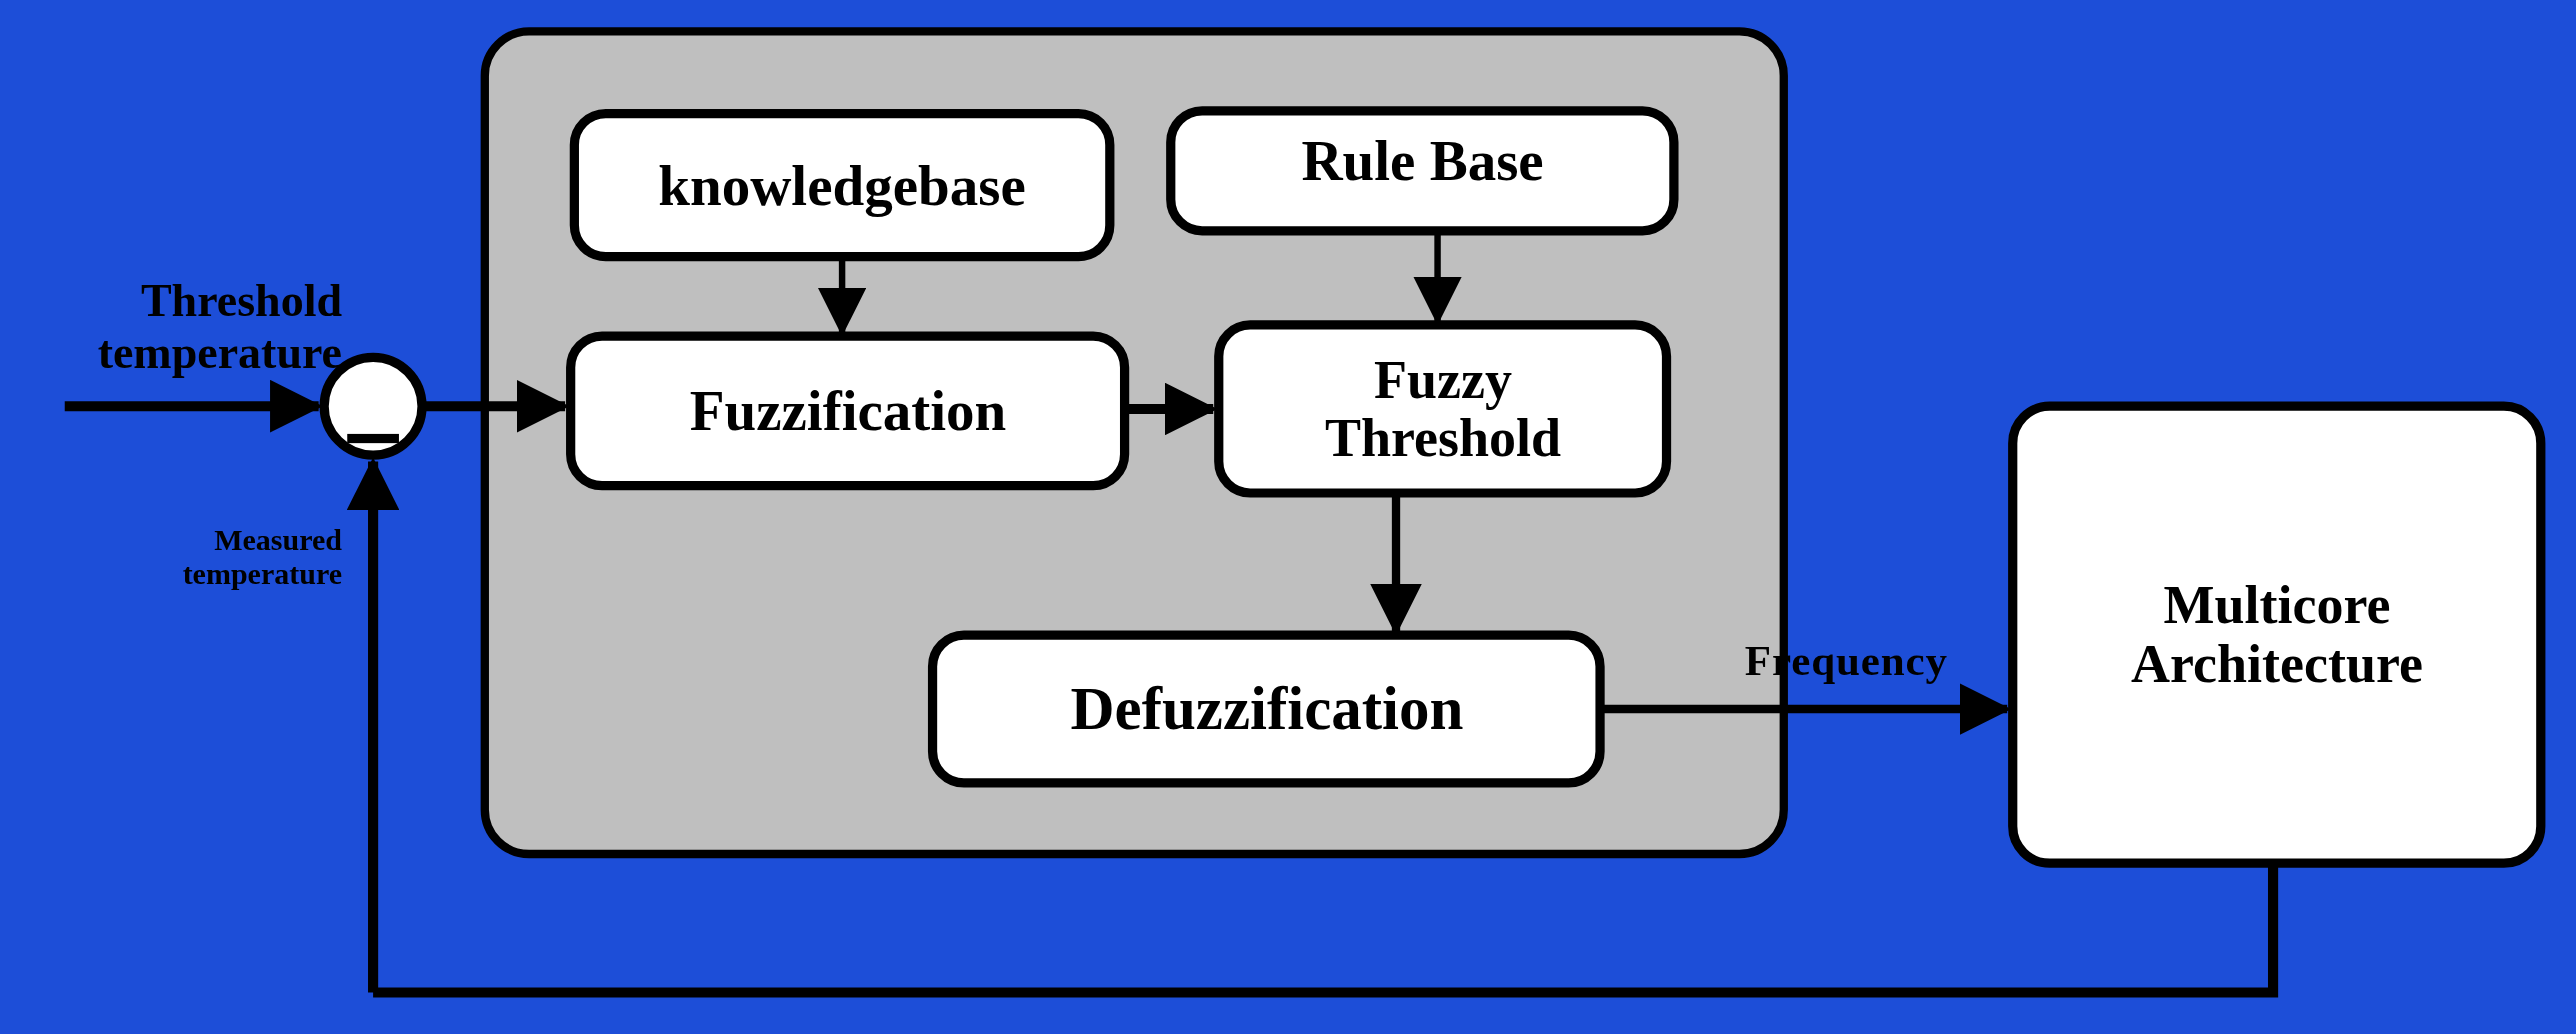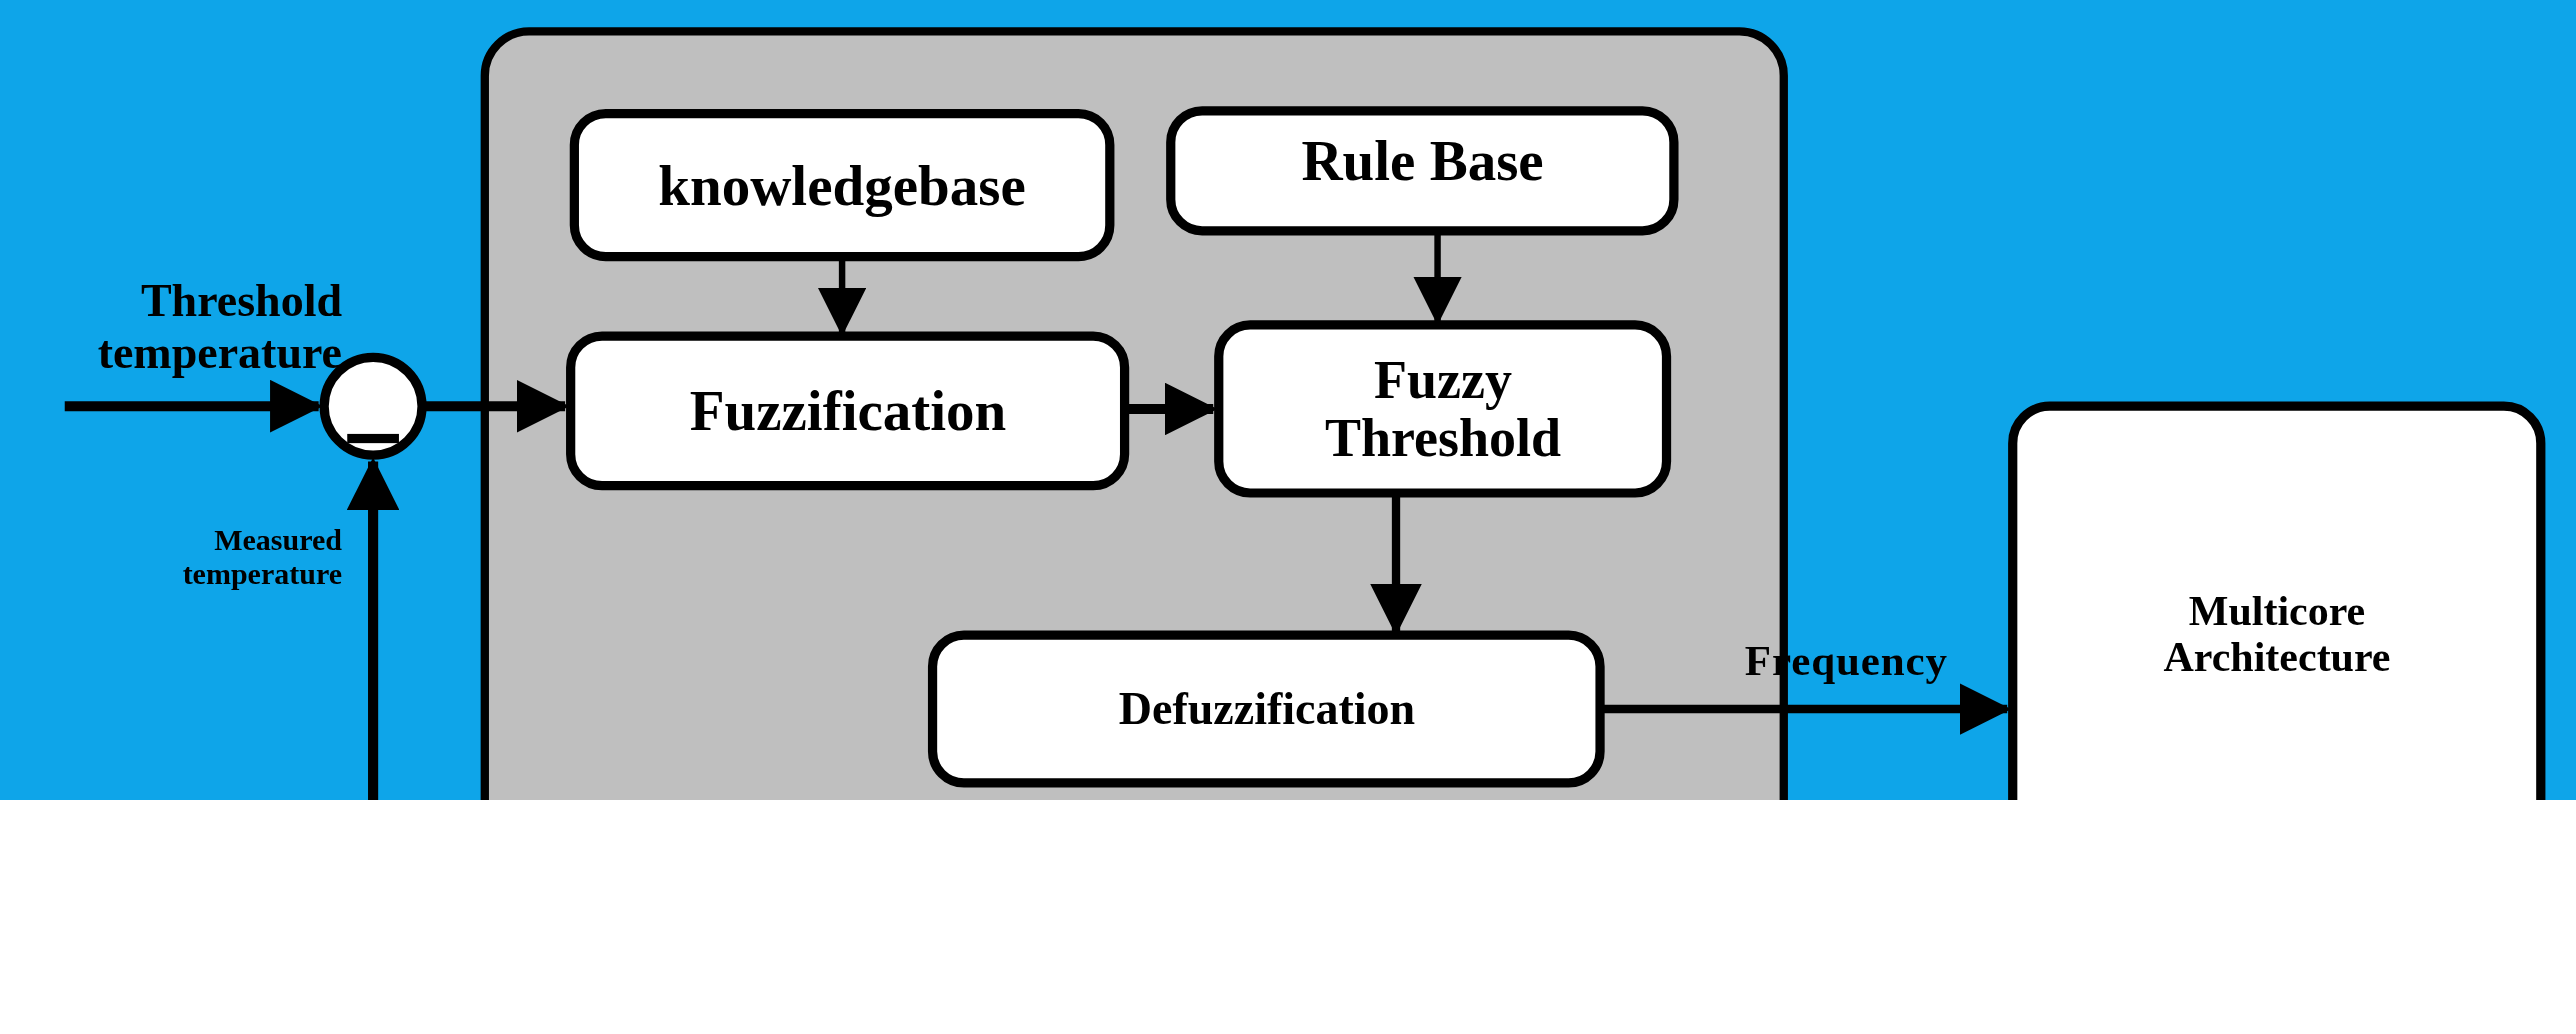--- a/index.html
+++ b/index.html
@@ -7,22 +7,22 @@
     margin: 0;
     padding: 0;
     background: #ffffff;
   }
   body {
     font-family: "Liberation Serif", "DejaVu Serif", serif;
   }
   #canvas {
     position: relative;
     width: 2576px;
-    height: 800px;
-    background: #0ea5e9;
+    height: 1034px;
+    background: #1d4ed8;
     overflow: hidden;
     text-decoration: underline;
   }
   #diagram-svg {
     position: absolute;
     left: 0;
     top: 0;
     width: 2576px;
     height: 1034px;
   }
@@ -105,23 +105,23 @@
 
   <div class="node-label" style="left:574px; top:114px; width:536px; height:143px; font-size:57px;">knowledgebase</div>
 
   <div class="node-label" style="left:1171px; top:101px; width:503px; height:120px; font-size:57px;">Rule Base</div>
 
   <div class="node-label" style="left:571px; top:336px; width:554px; height:150px; font-size:57px;">Fuzzification</div>
 
   <div class="node-label" style="left:1219px; top:325px; width:448px; height:168px; font-size:54px;">Fuzzy
 Threshold</div>
 
-  <div class="node-label" style="left:933px; top:635px; width:668px; height:148px; font-size:46px;">Defuzzification</div>
+  <div class="node-label" style="left:933px; top:635px; width:668px; height:148px; font-size:61px;">Defuzzification</div>
 
-  <div class="node-label" style="left:2013px; top:406px; width:528px; height:457px; font-size:42px;">Multicore
+  <div class="node-label" style="left:2013px; top:406px; width:528px; height:457px; font-size:54px;">Multicore
 Architecture</div>
 
   <div class="edge-label" style="left:37px; top:275px; width:305px; font-size:46px;">Threshold
 temperature</div>
 
   <div class="edge-label" style="left:37px; top:523px; width:305px; font-size:30px;">Measured
 temperature</div>
 
   <div class="edge-label" style="left:1680px; top:637px; width:268px; font-size:43px; letter-spacing:0.9px;">Frequency</div>
 

